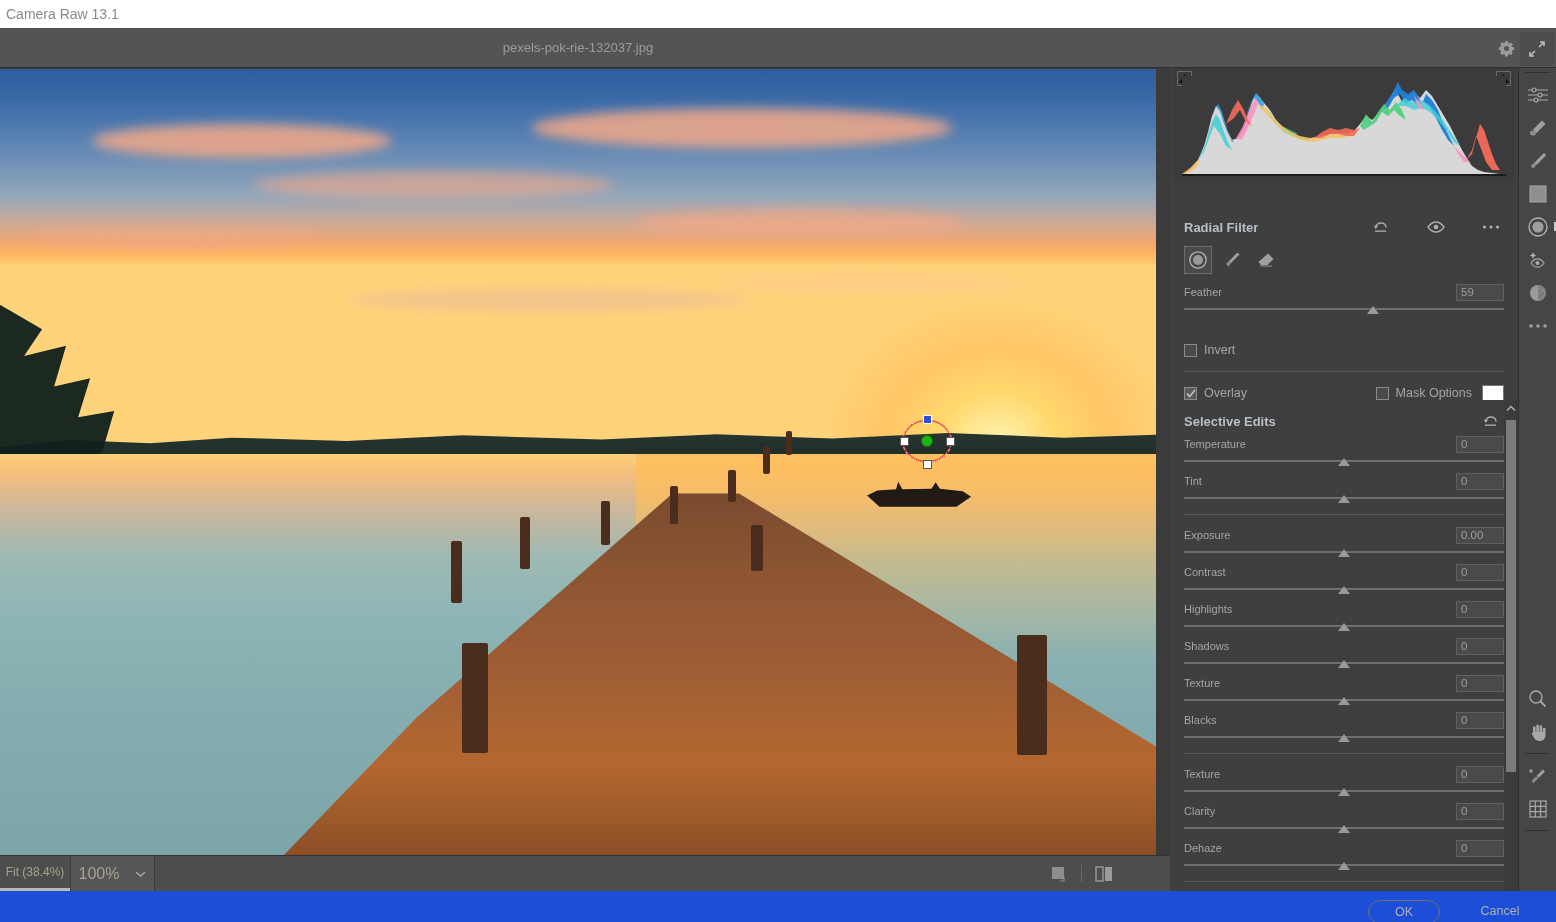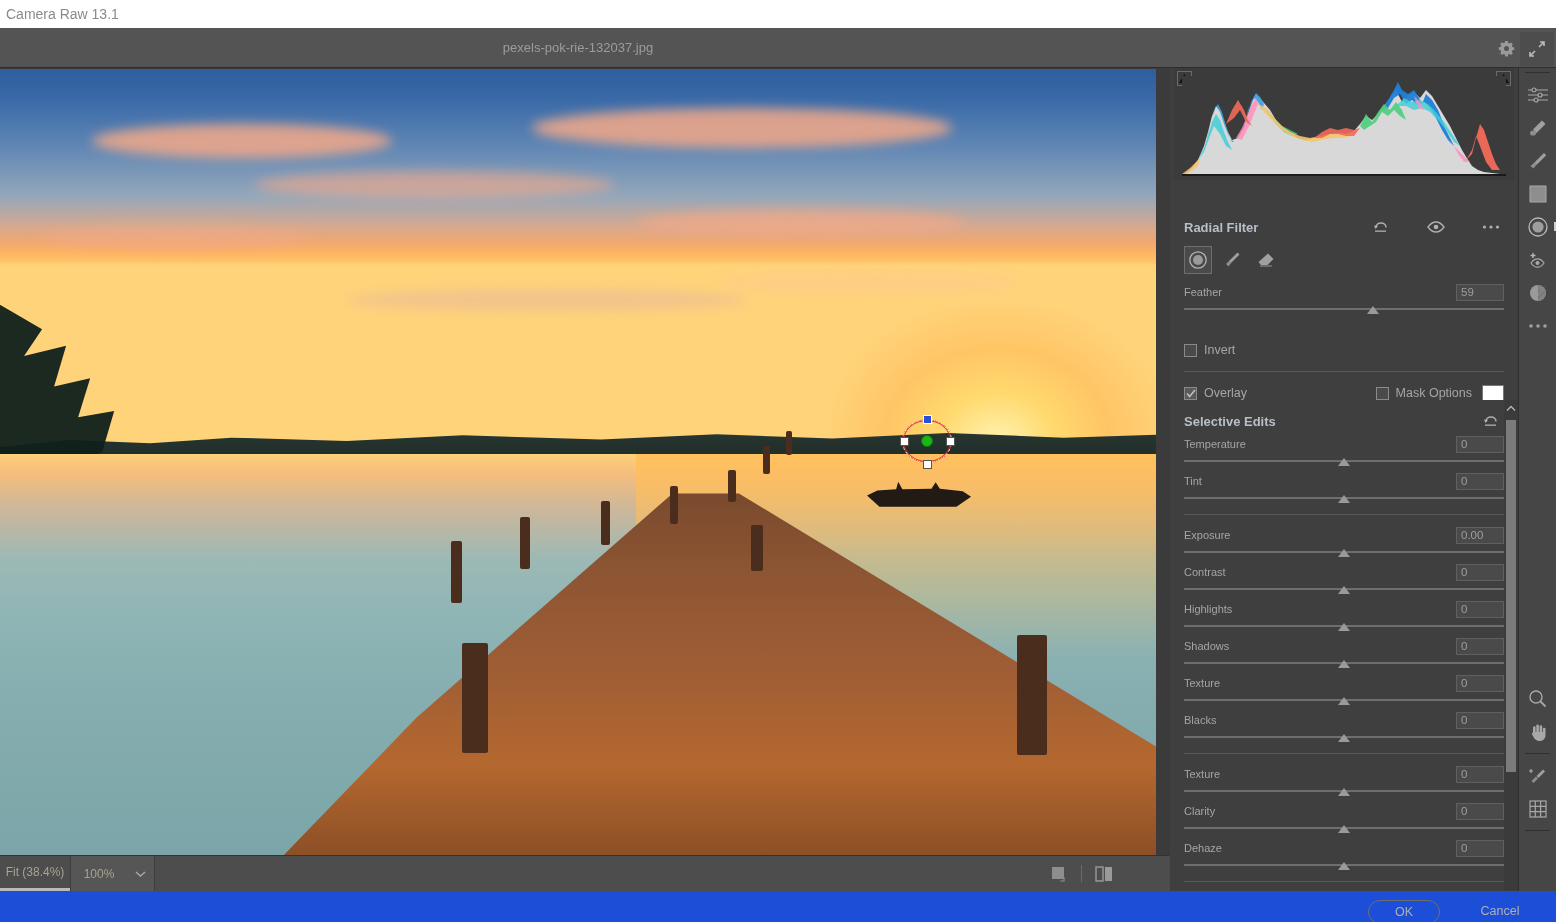--- a/index.html
+++ b/index.html
@@ -129,21 +129,21 @@
     background:#4d4d4d; border-top:1px solid #333;
     display:flex; align-items:stretch;
   }
   .zoom-fit {
     width:70px; display:flex; align-items:center; justify-content:center;
     color:#a8a28e; font-size:12px; border-bottom:3px solid #b9b9b9;
     background:#4d4d4d;
   }
   .zoom-pct {
     width:57px; display:flex; align-items:center; justify-content:center;
-    color:#a8a28e; font-size:12px; background:#565656;
+    color:#a8a28e; font-size:16px; background:#565656;
     border-left:1px solid #3d3d3d;
   }
   .zoom-caret {
     width:28px; display:flex; align-items:center; justify-content:center;
     background:#565656; border-right:1px solid #3d3d3d;
   }
   .sb-spacer { flex:1; }
   .sb-btn {
     width:44px; display:flex; align-items:center; justify-content:center;
   }

